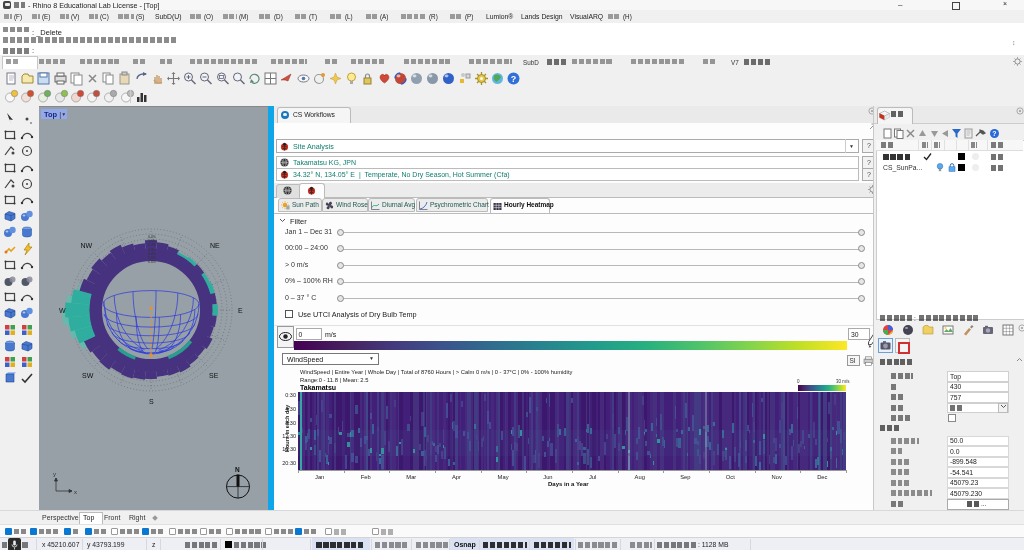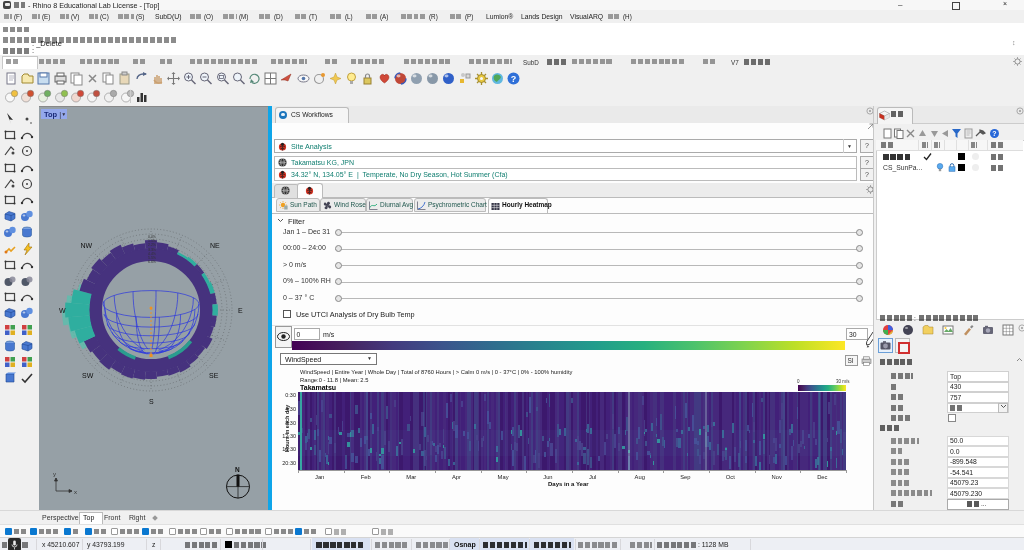--- a/index.html
+++ b/index.html
@@ -42,21 +42,21 @@
 <div style="position:absolute;left:450px;top:3.5px;width:13.3px;height:5px;background:repeating-linear-gradient(90deg,rgba(0,0,0,0.36) 0 4.7px,transparent 4.7px 6.4px)"></div>
 <div style="position:absolute;left:465px;top:3px;font-size:6.3px;color:#222;font-weight:normal;white-space:nowrap;">(P)</div>
 <div style="position:absolute;left:486px;top:3px;font-size:6.8px;color:#222;font-weight:normal;white-space:nowrap;">Lumion®</div>
 <div style="position:absolute;left:521px;top:3px;font-size:6.8px;color:#222;font-weight:normal;white-space:nowrap;">Lands Design</div>
 <div style="position:absolute;left:570px;top:3px;font-size:6.8px;color:#222;font-weight:normal;white-space:nowrap;">VisualARQ</div>
 <div style="position:absolute;left:608px;top:3.5px;width:13.3px;height:5px;background:repeating-linear-gradient(90deg,rgba(0,0,0,0.36) 0 4.7px,transparent 4.7px 6.4px)"></div>
 <div style="position:absolute;left:623px;top:3px;font-size:6.3px;color:#222;font-weight:normal;white-space:nowrap;">(H)</div>
 </div>
 <div class="abs" style="left:0;top:23px;width:1024px;height:32px;background:#fff;border-bottom:1px solid #ccc">
 <div style="position:absolute;left:3px;top:3.5px;width:26.0px;height:5.5px;background:repeating-linear-gradient(90deg,rgba(0,0,0,0.45) 0 5px,transparent 5px 7px)"></div>
-<div style="position:absolute;left:32px;top:16px;font-size:7.5px;color:#222;font-weight:normal;white-space:nowrap;">: _Delete</div>
+<div style="position:absolute;left:32px;top:5px;font-size:7.5px;color:#222;font-weight:normal;white-space:nowrap;">: _Delete</div>
 <div style="position:absolute;left:3px;top:14px;width:173.0px;height:5.5px;background:repeating-linear-gradient(90deg,rgba(0,0,0,0.45) 0 5px,transparent 5px 7px)"></div>
 <div style="position:absolute;left:3px;top:25px;width:26.0px;height:5.5px;background:repeating-linear-gradient(90deg,rgba(0,0,0,0.5) 0 5px,transparent 5px 7px)"></div>
 <div style="position:absolute;left:32px;top:22.5px;font-size:7.5px;color:#222;font-weight:normal;white-space:nowrap;">:</div>
 <div style="position:absolute;left:1012px;top:16px;font-size:7px;color:#888;font-weight:normal;white-space:nowrap;">↕</div>
 </div>
 <div class="abs" style="left:0;top:55px;width:1024px;height:14px;background:#f0f0f0;border-bottom:1px solid #d8d8d8">
 <div class="abs" style="left:2px;top:1px;width:34px;height:13px;background:#fff;border:1px solid #c8c8c8;border-bottom:none"></div>
 <div style="position:absolute;left:6px;top:4px;width:11.9px;height:5px;background:repeating-linear-gradient(90deg,rgba(0,0,0,0.38) 0 5px,transparent 5px 6.9px)"></div>
 <div style="position:absolute;left:39px;top:4px;width:25.7px;height:5px;background:repeating-linear-gradient(90deg,rgba(0,0,0,0.38) 0 5px,transparent 5px 6.9px)"></div>
 <div style="position:absolute;left:80px;top:4px;width:39.5px;height:5px;background:repeating-linear-gradient(90deg,rgba(0,0,0,0.38) 0 5px,transparent 5px 6.9px)"></div>
@@ -522,21 +522,21 @@
       </g>
       <text x="14" y="369" font-size="6" fill="#333" font-family="Liberation Sans">y</text>
       <text x="35" y="387" font-size="6" fill="#333" font-family="Liberation Sans">x</text>
       <circle cx="199" cy="379.6" r="11.5" fill="none" stroke="#111" stroke-width="1"></circle>
       <line x1="187.5" y1="379.6" x2="210.5" y2="379.6" stroke="#111" stroke-width="0.7"></line>
       <line x1="199" y1="368.1" x2="199" y2="391.1" stroke="#111" stroke-width="0.7"></line>
       <line x1="199" y1="367.6" x2="199" y2="379.6" stroke="#111" stroke-width="3"></line>
       <text x="196" y="365.1" font-size="6.5" fill="#111" font-weight="bold" font-family="Liberation Sans">N</text>
     </svg>
 </div>
-<div class="abs" style="left:268px;top:106px;width:605px;height:413px;background:#fde047;border-left:4px solid #0ea5e9">
+<div class="abs" style="left:268px;top:106px;width:605px;height:413px;background:#fde047;border-left:6px solid #0ea5e9">
 <div class="abs" style="left:0;top:0;width:605px;height:17px;background:#eaeaea;border-bottom:1px solid #ccc"></div>
 <div class="abs" style="left:3px;top:1px;width:72px;height:16px;background:#f5f5f5;border:1px solid #bbb;border-bottom:none;border-radius:3px 3px 0 0"></div>
 <div class="abs" style="left:7px;top:4.5px;width:8px;height:8px;border-radius:50%;background:#1b75bc"></div>
 <div class="abs" style="left:9px;top:6.5px;width:3.5px;height:3.5px;border-radius:50%;background:#e8f2fa"></div>
 <div style="position:absolute;left:19px;top:4.5px;font-size:6.7px;color:#222;font-weight:normal;white-space:nowrap;">CS Workflows</div>
 <div style="position:absolute;left:594px;top:1px;font-size:8px;color:#999;font-weight:normal;white-space:nowrap;"><svg width="8" height="8" viewBox="0 0 8 8" style="vertical-align:top">
         <circle cx="4" cy="4" r="3.1" fill="none" stroke="#999" stroke-width=".8"></circle>
         <circle cx="4" cy="4" r="1" fill="#999"></circle>
       </svg></div>
 <div class="abs" style="left:0;top:17px;width:605px;height:396px;background:#fdfdfd"></div>

